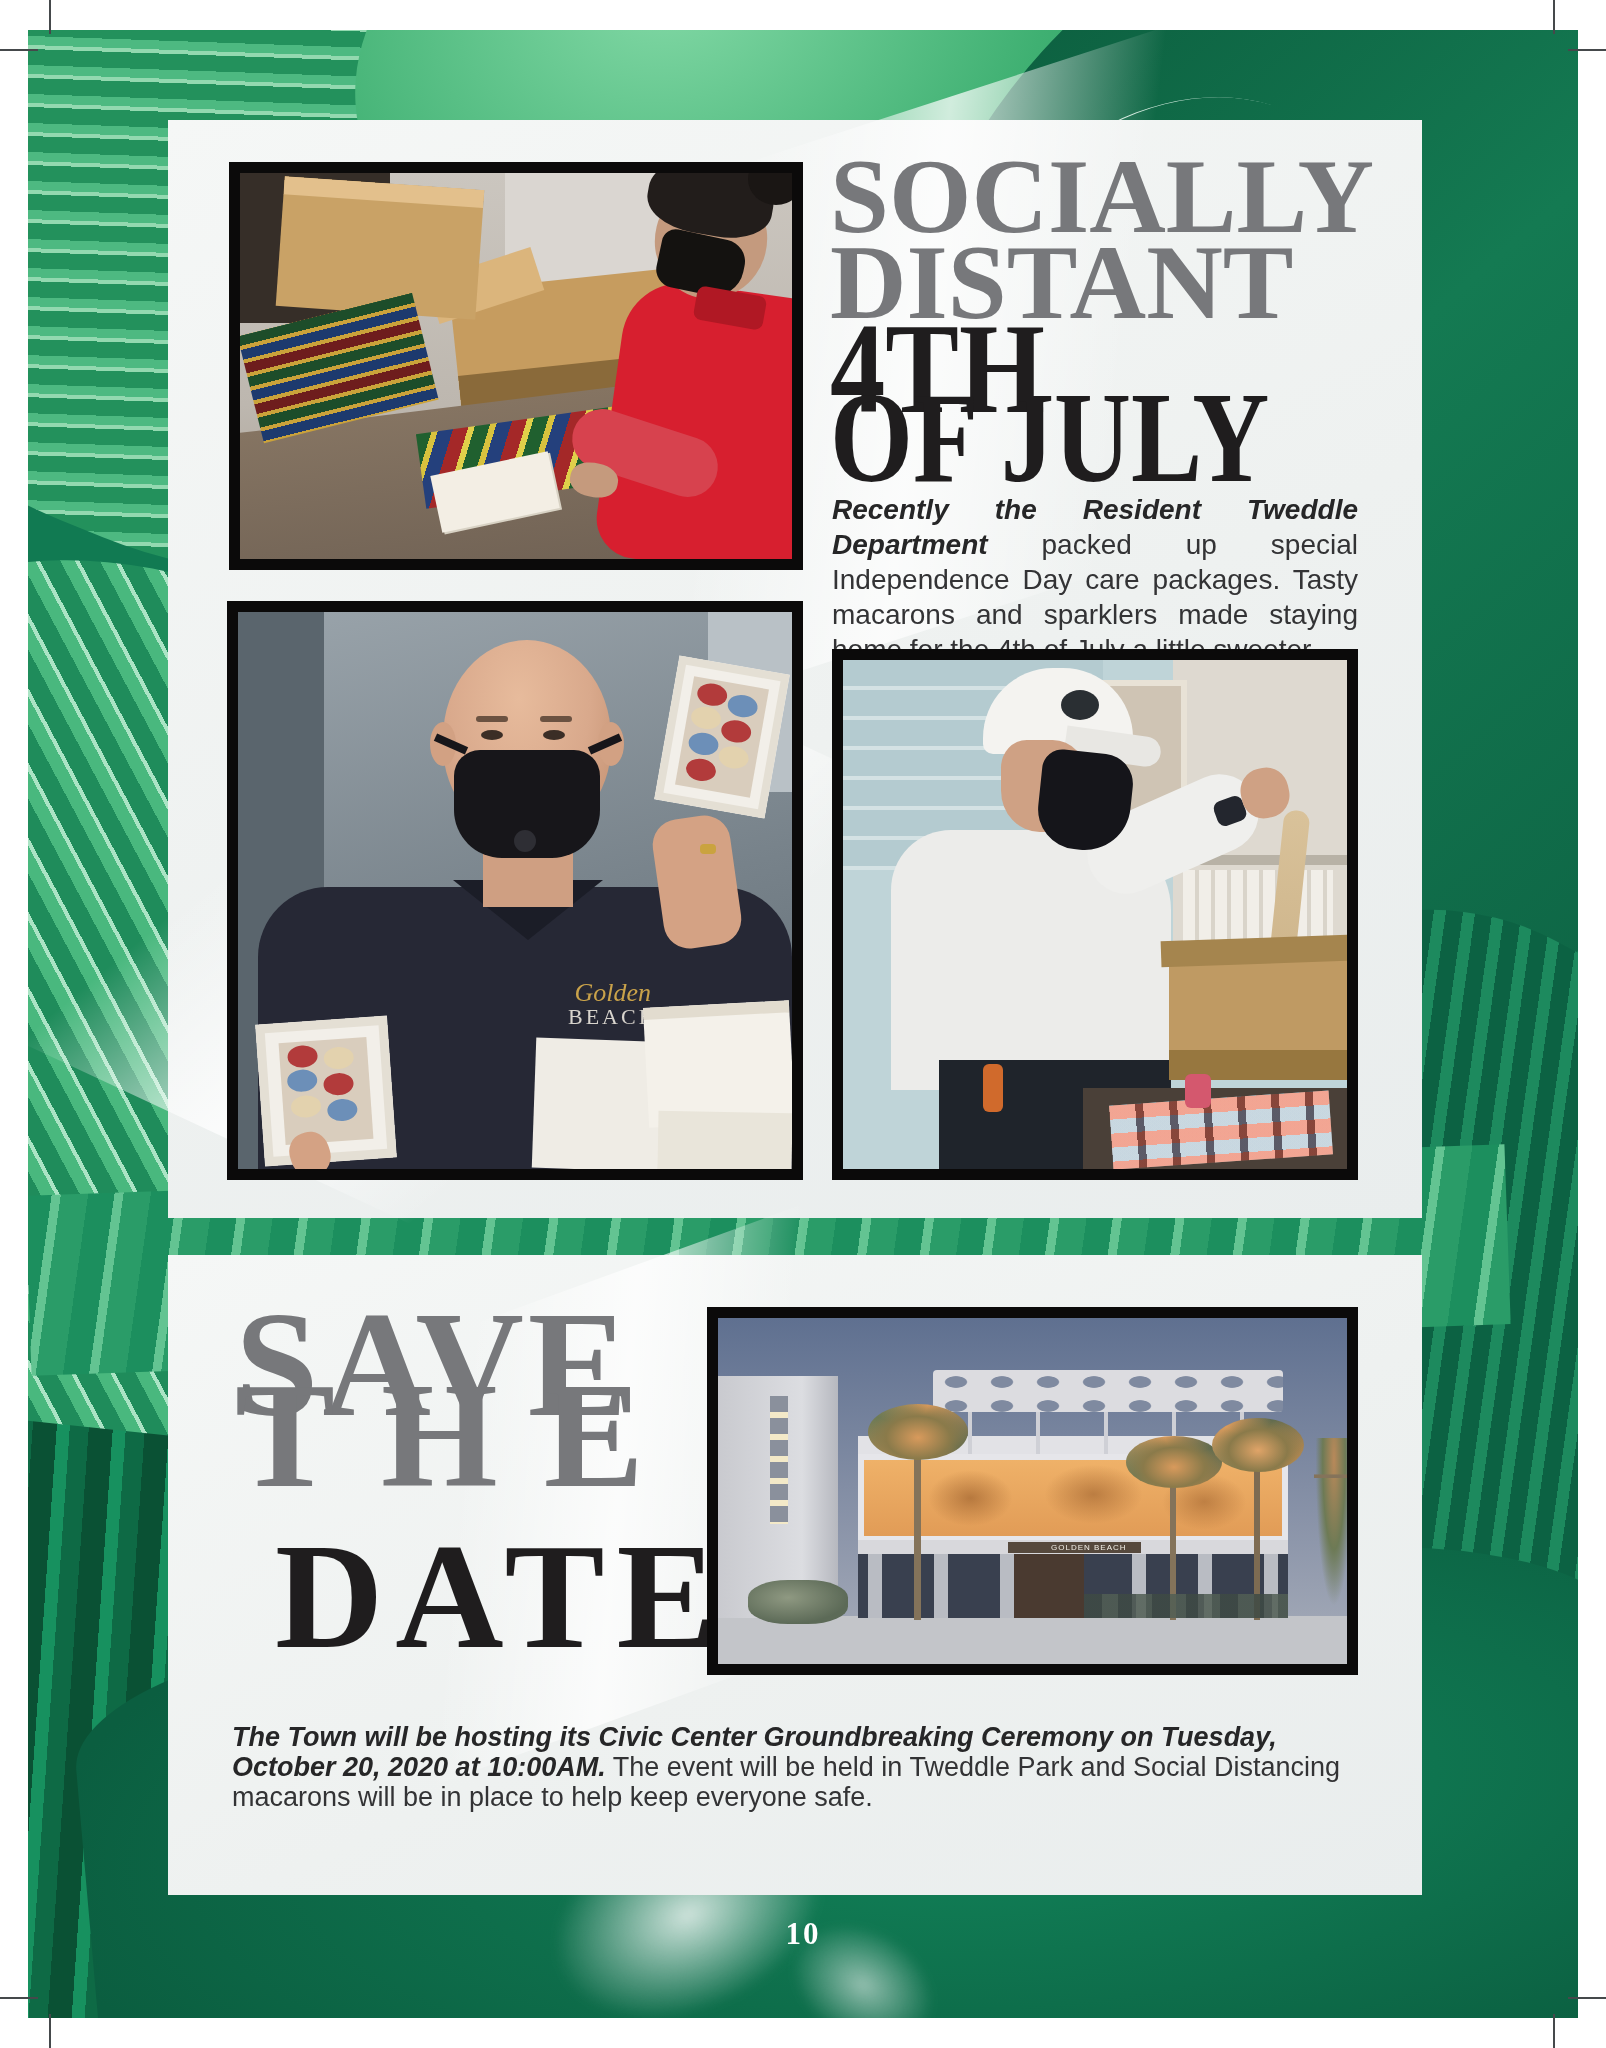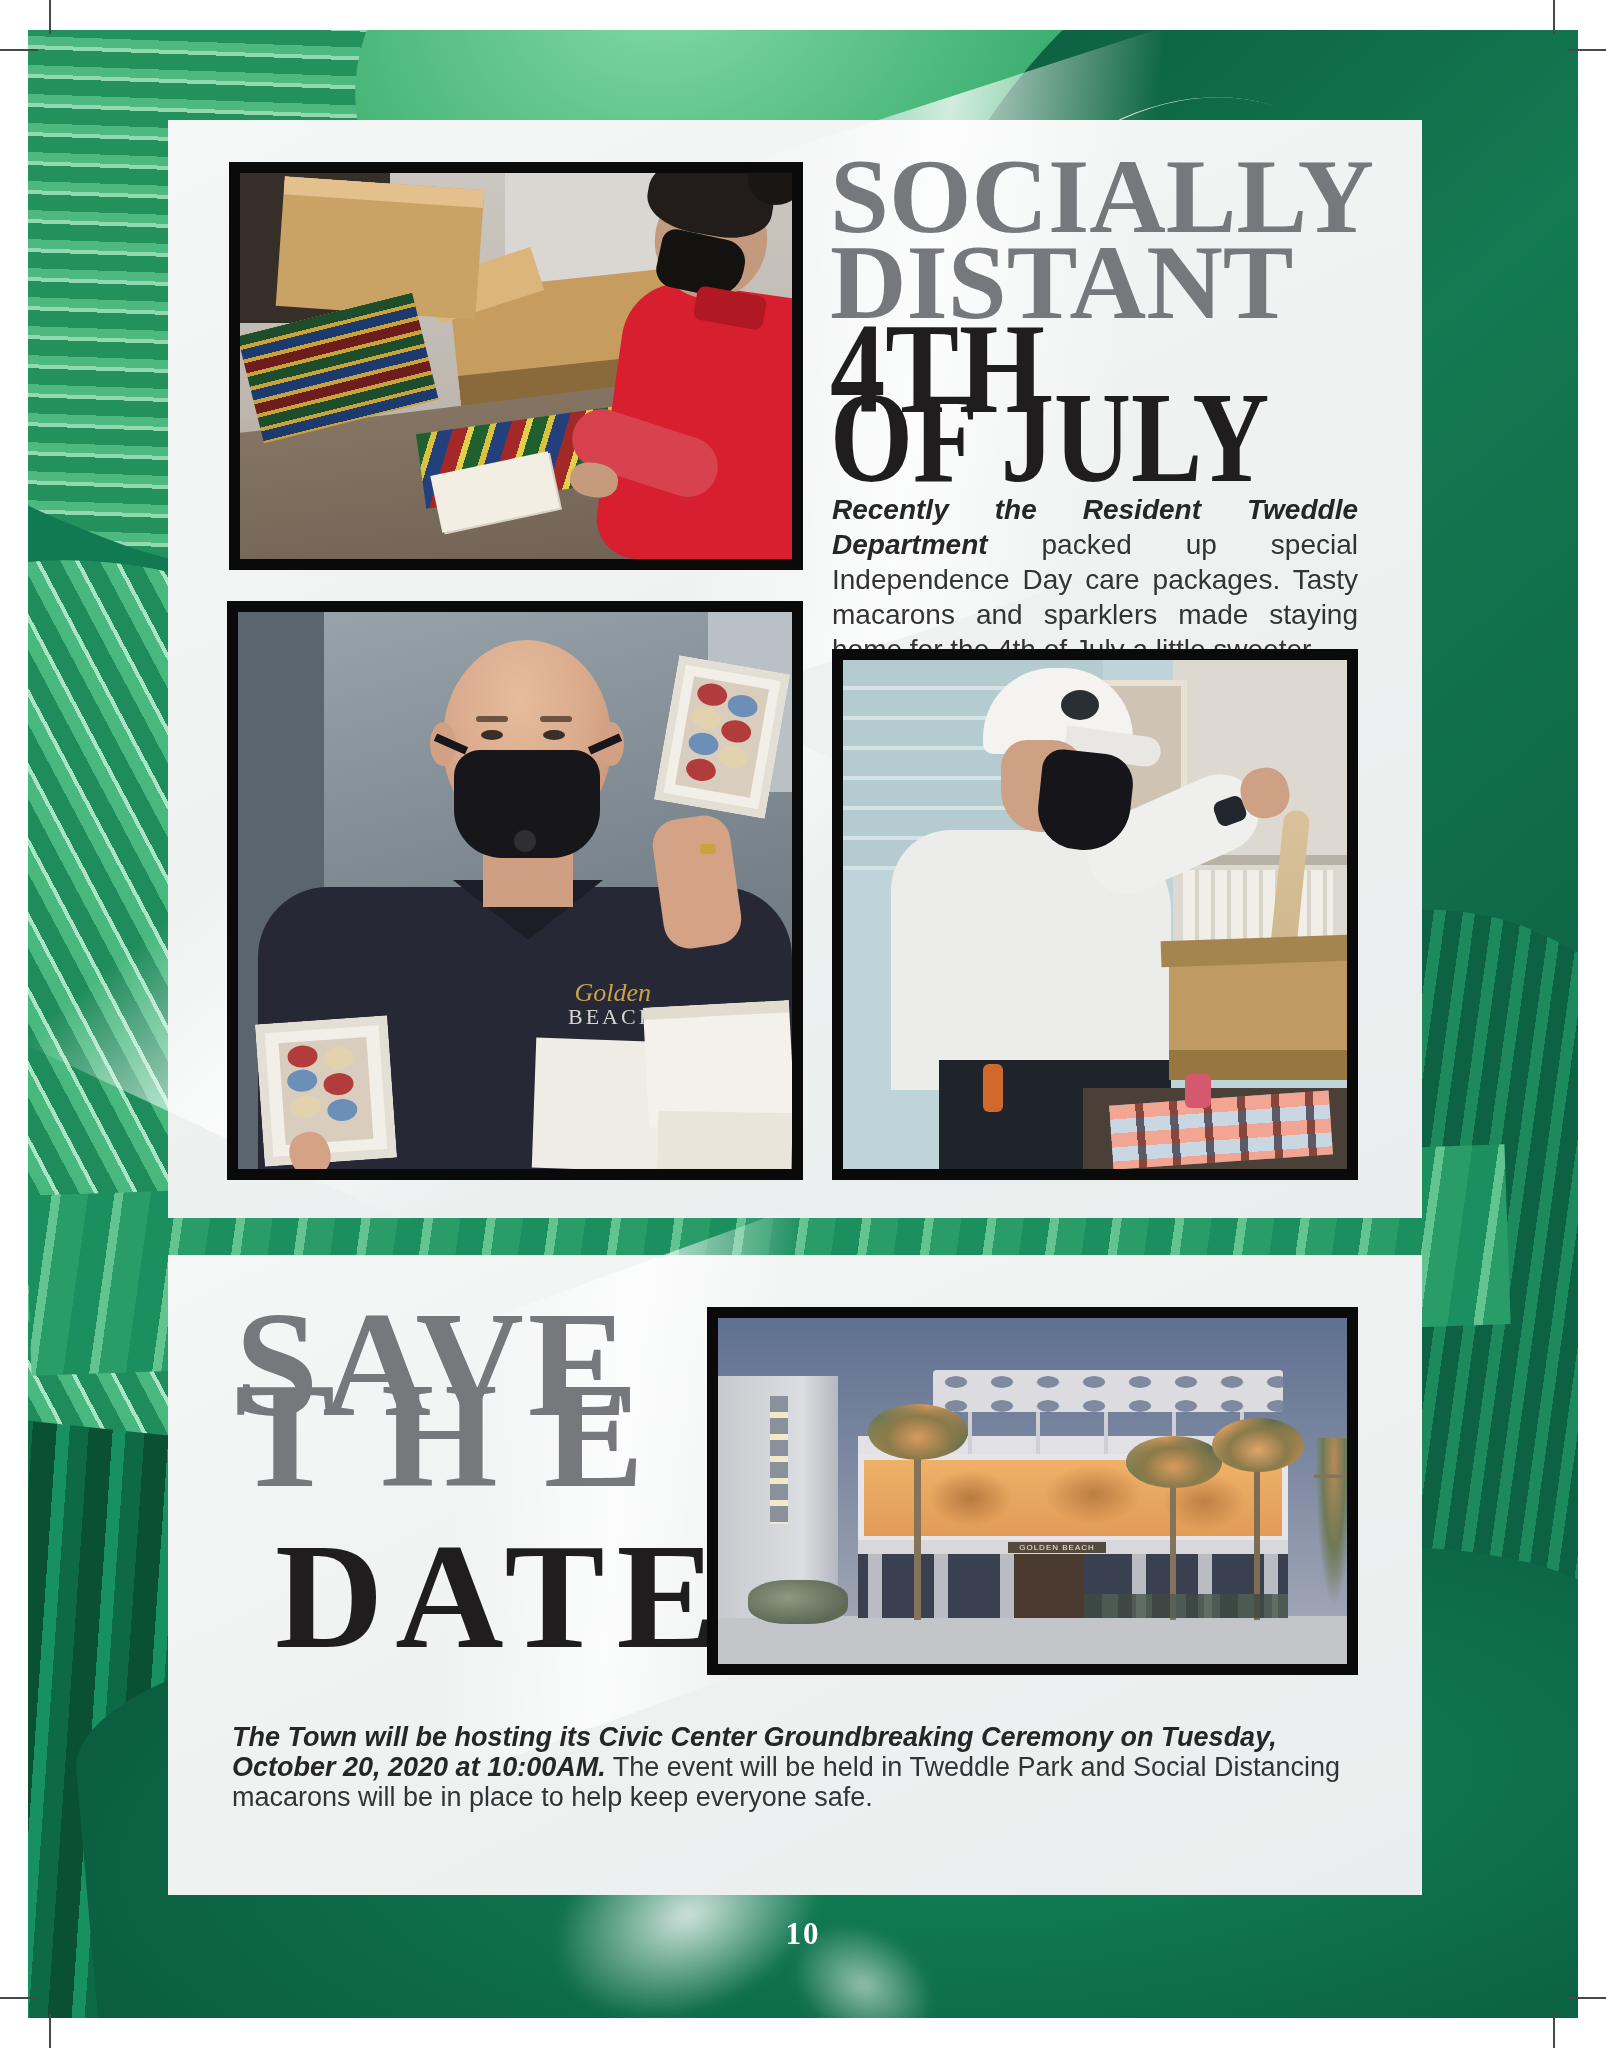--- a/index.html
+++ b/index.html
@@ -206,21 +206,21 @@
        background:repeating-linear-gradient(90deg,#cfd0d6 0 4px,transparent 4px 68px);"></div>
   <div class="shape" style="left:140px;top:136px;width:430px;height:88px;
        background:linear-gradient(180deg,#f0b36a 0%,#e09a55 100%);box-shadow:inset 0 0 0 6px #e6e6ea;"></div>
   <div class="shape" style="left:150px;top:142px;width:410px;height:76px;
        background:radial-gradient(ellipse 60px 40px at 25% 50%,rgba(150,90,40,.6),transparent 70%),radial-gradient(ellipse 70px 42px at 55% 45%,rgba(150,90,40,.55),transparent 70%),radial-gradient(ellipse 60px 40px at 82% 55%,rgba(150,90,40,.5),transparent 70%);"></div>
   <div class="shape" style="left:140px;top:222px;width:430px;height:14px;background:#d8d8dc;"></div>
   <div class="shape" style="left:140px;top:236px;width:430px;height:64px;background:#39404f;"></div>
   <div class="shape" style="left:150px;top:236px;width:410px;height:64px;
        background:repeating-linear-gradient(90deg,#b9bcc3 0 14px,transparent 14px 66px);"></div>
   <div class="shape" style="left:296px;top:236px;width:70px;height:64px;background:#4a3a30;"></div>
-  <div style="position:absolute;left:290px;top:224px;width:98px;text-align:center;font-size:8px;letter-spacing:1px;color:#f2efe7;background:#56493d;line-height:11px;">GOLDEN BEACH</div>
+  <div style="position:absolute;left:290px;top:224px;width:90px;font-size:8px;letter-spacing:1px;color:#f2efe7;background:#56493d;line-height:11px;padding-left:43px;">GOLDEN BEACH</div>
   <div class="shape" style="left:30px;top:262px;width:100px;height:44px;background:radial-gradient(ellipse at 40% 40%,#8f9982 0%,#5c6a57 70%);border-radius:40%;"></div>
 
   <div class="shape" style="left:196px;top:120px;width:7px;height:182px;background:#84735a;"></div>
   <div class="shape" style="left:150px;top:86px;width:100px;height:56px;
        background:radial-gradient(ellipse at 50% 60%,#d89a5c 0%,#8a7a4a 45%,transparent 70%),
                   conic-gradient(from 200deg,#c78f52,#6d7a55,#d89a5c,#5f6b4f,#c78f52);border-radius:50%;"></div>
   <div class="shape" style="left:452px;top:150px;width:6px;height:152px;background:#84735a;"></div>
   <div class="shape" style="left:408px;top:118px;width:96px;height:52px;
        background:radial-gradient(ellipse at 50% 60%,#d89a5c 0%,#8a7a4a 45%,transparent 70%),
                   conic-gradient(from 160deg,#c78f52,#6d7a55,#d89a5c,#5f6b4f,#c78f52);border-radius:50%;"></div>

